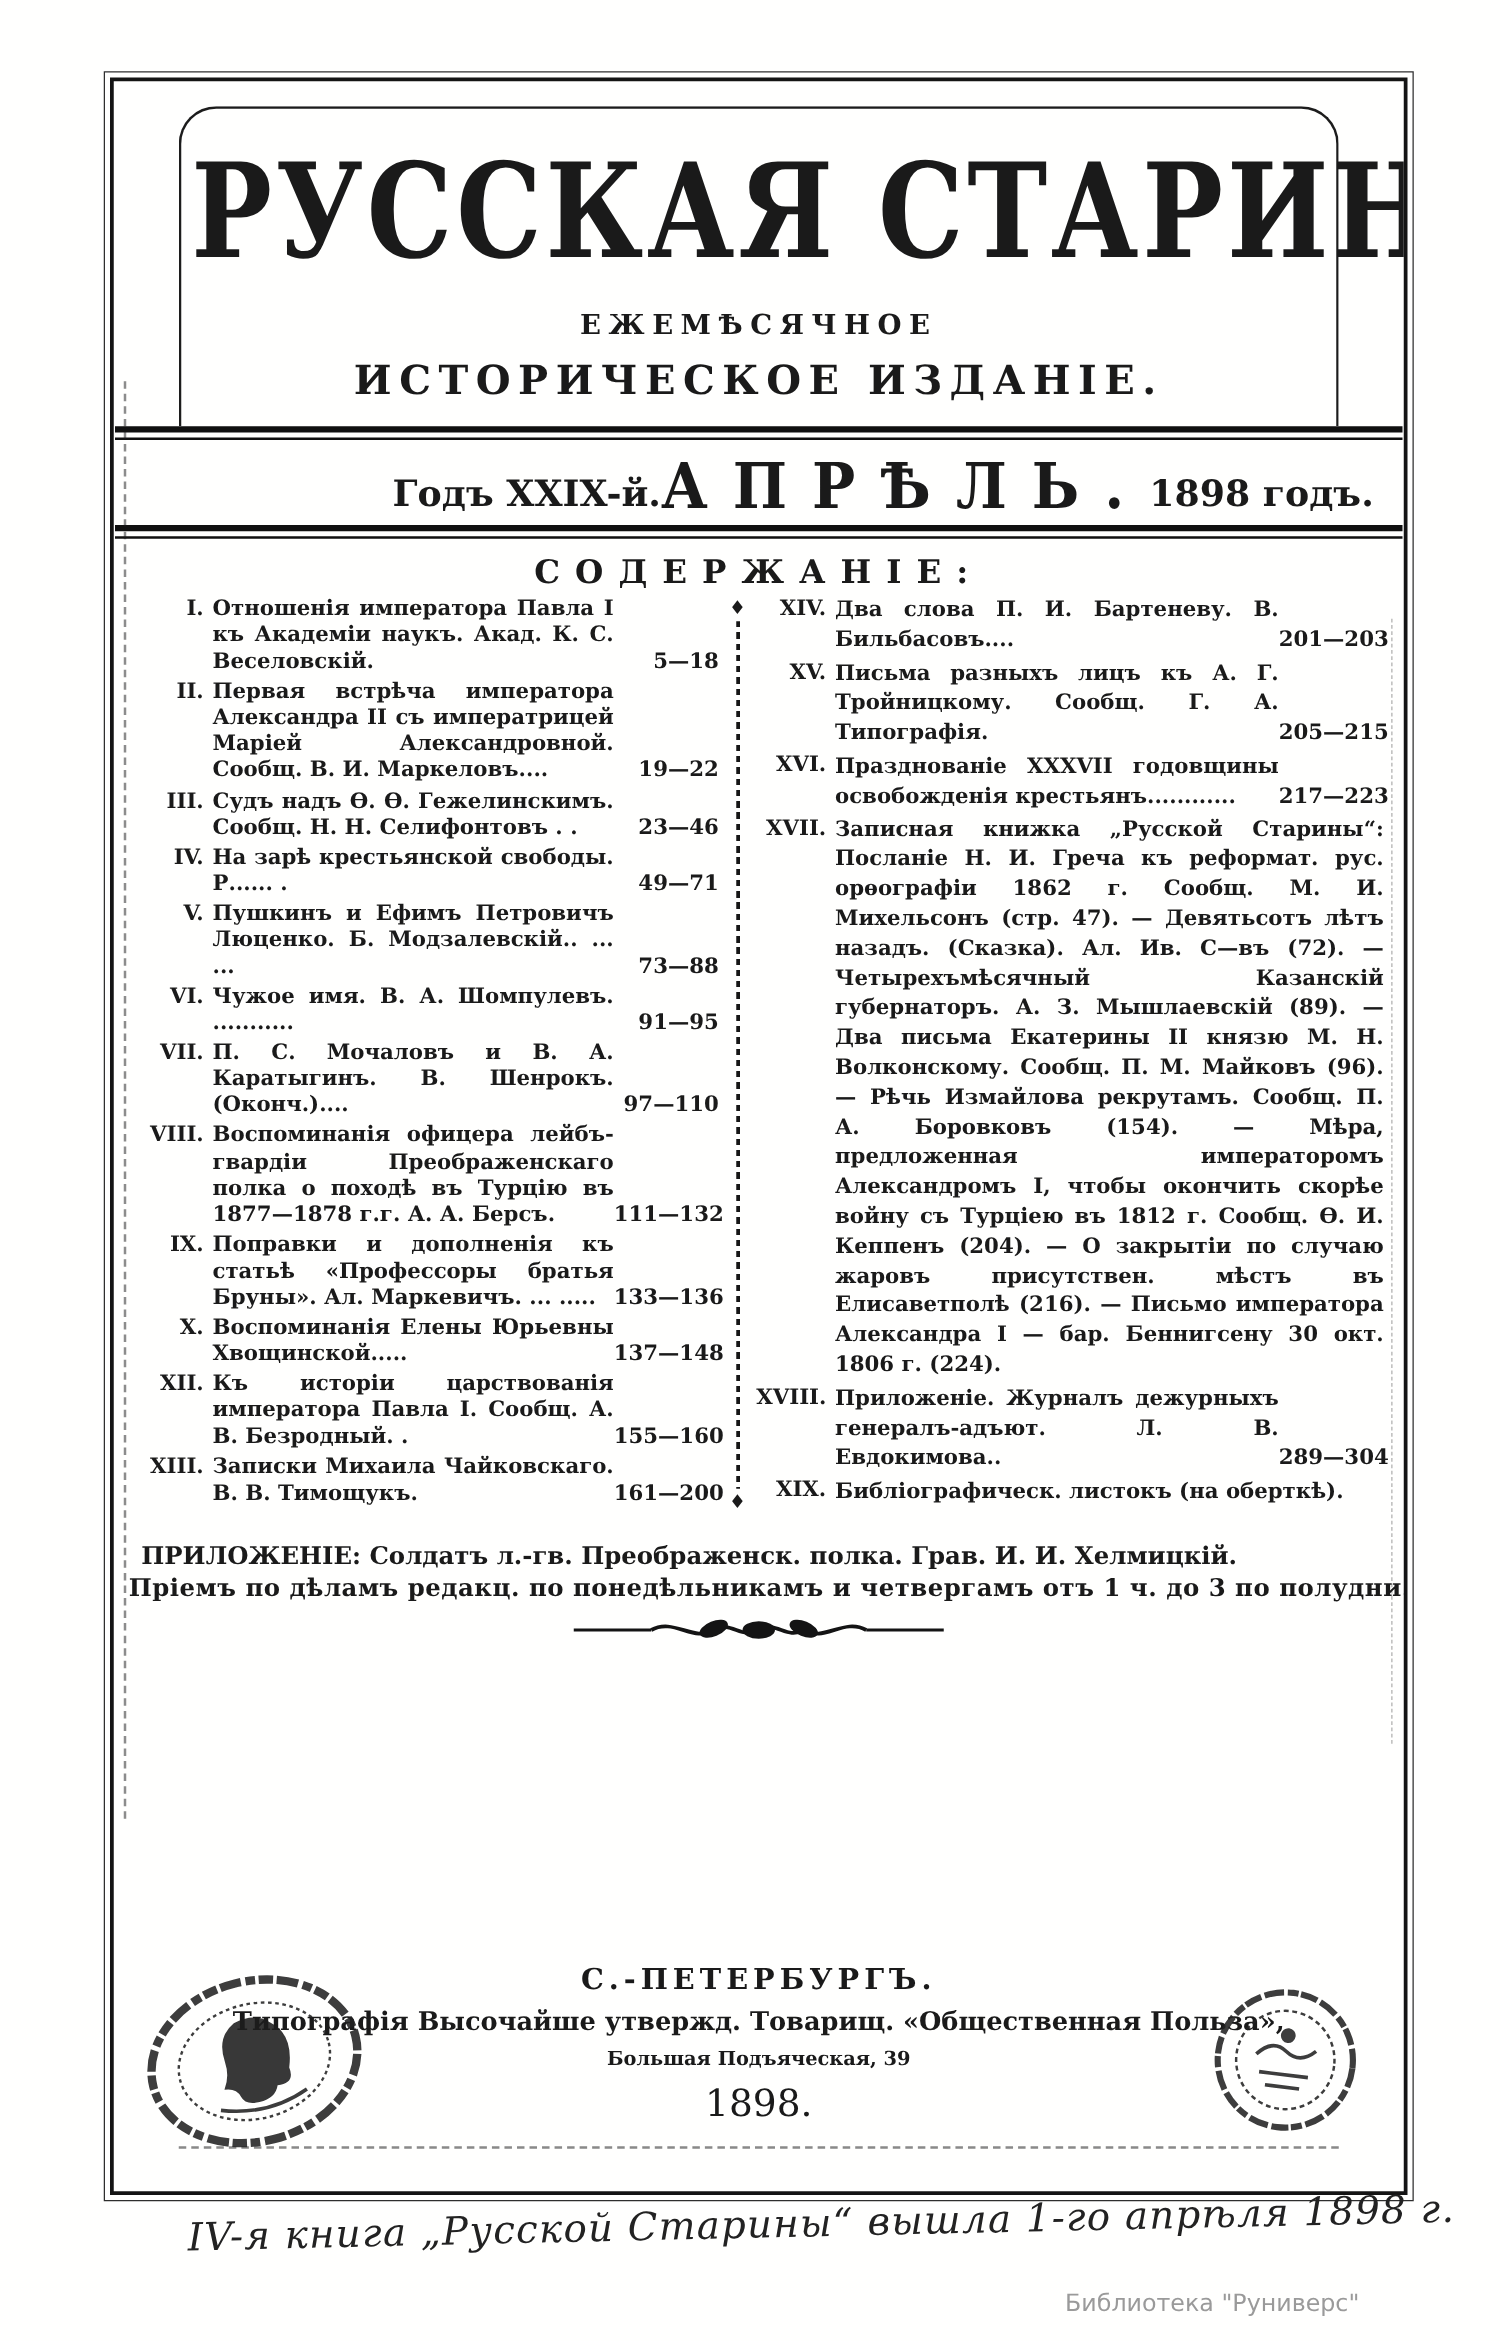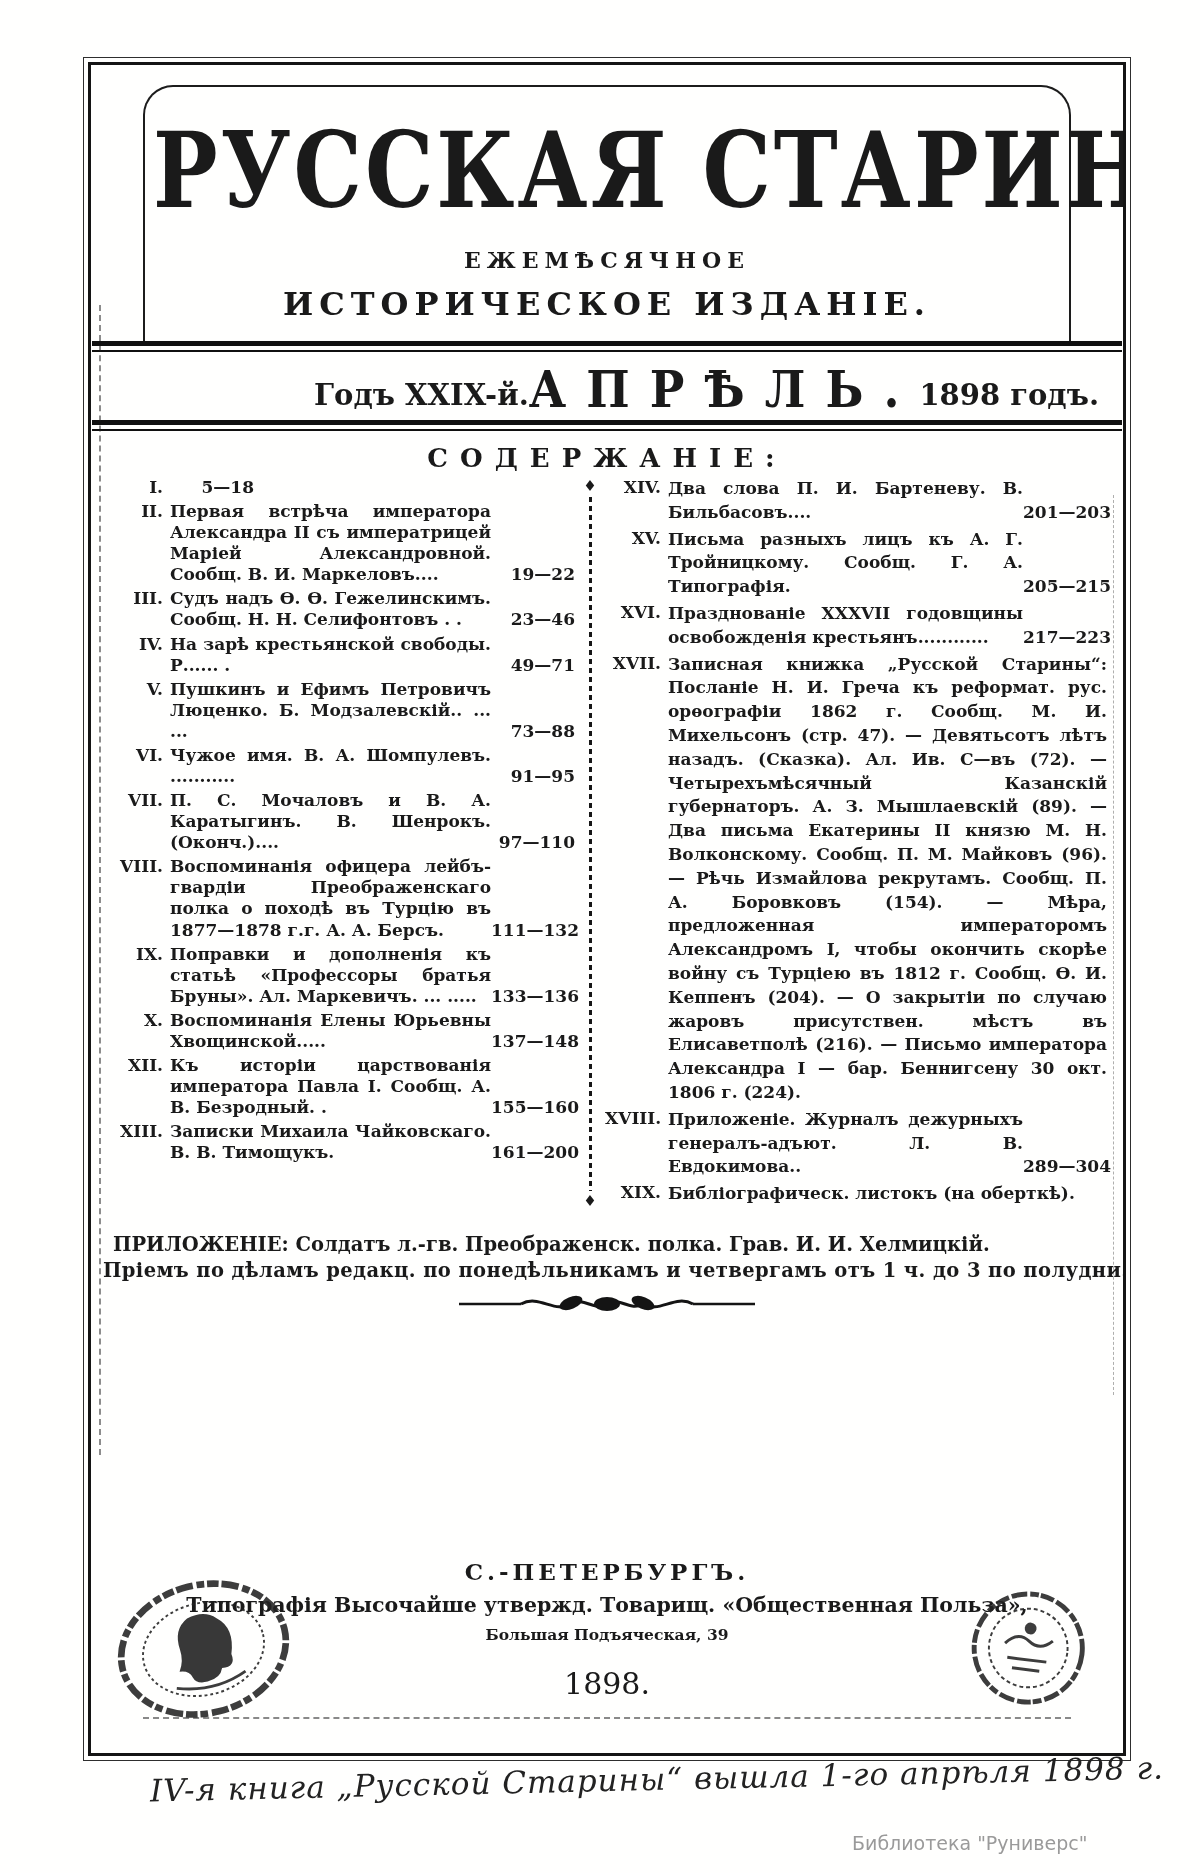--- a/index.html
+++ b/index.html
@@ -54,21 +54,21 @@
     background:repeating-linear-gradient(#161616 0 5px,transparent 5px 9px);}
 
   .appendix-note{font-size:19.5px;font-weight:bold;margin:24px 22px 0;white-space:nowrap;}
   .reception-note{font-size:19.5px;font-weight:bold;margin:3px 12px 0;letter-spacing:.4px;white-space:nowrap;}
   .floral-wrap{text-align:center;margin:10px 0 0;}
 
   .imprint-wrap{margin-top:auto;text-align:center;padding-bottom:34px;}
   .imprint-city{font-size:23px;font-weight:bold;letter-spacing:4px;}
   .imprint-printer{font-size:20.5px;font-weight:bold;margin-top:8px;}
   .imprint-address{font-size:15.5px;font-weight:bold;margin-top:8px;}
-  .imprint-year{font-size:30px;margin-top:22px;}
+  .imprint-year{font-size:30px;margin-top:10px;}
   .scan-dash{width:90%;margin:16px auto 0;border-top:2px dashed rgba(40,40,40,.55);}
 
   .stamp{position:absolute;opacity:.88;}
   .stamp.oval{left:22px;bottom:26px;transform:rotate(-14deg);}
   .stamp.round{right:36px;bottom:42px;transform:rotate(7deg);}
 
   .handwritten{
     position:absolute;left:150px;top:1762px;width:920px;
     font-style:italic;font-size:31px;color:#222;letter-spacing:1px;
     transform:rotate(-1.3deg);white-space:nowrap;
@@ -100,20 +100,21 @@
     </div>
     <div class="double-rule"></div>
 
     <div class="toc-heading">СОДЕРЖАНІЕ:</div>
 
     <div class="toc">
       <div class="toc-col left">
 
           <div class="entry">
             <span class="num">I.</span>
+            <span class="txt">Отношенія императора Павла I къ Академіи наукъ. Акад. К. С. Веселовскій.</span>
             <span class="pgs">5—18</span>
           </div>
 
           <div class="entry">
             <span class="num">II.</span>
             <span class="txt">Первая встрѣча императора Александра II съ императрицей Маріей Александровной. Сообщ. В. И. Маркеловъ....</span>
             <span class="pgs">19—22</span>
           </div>
 
           <div class="entry">

